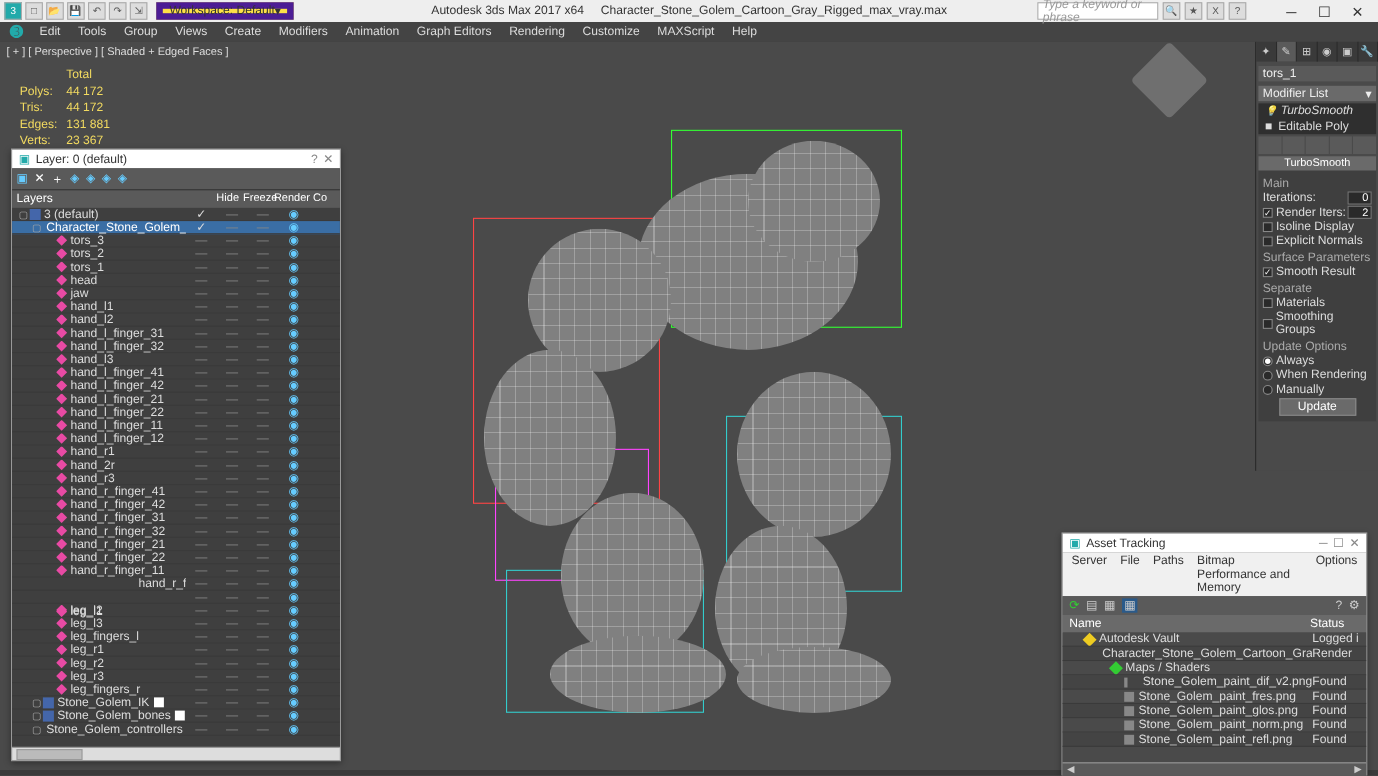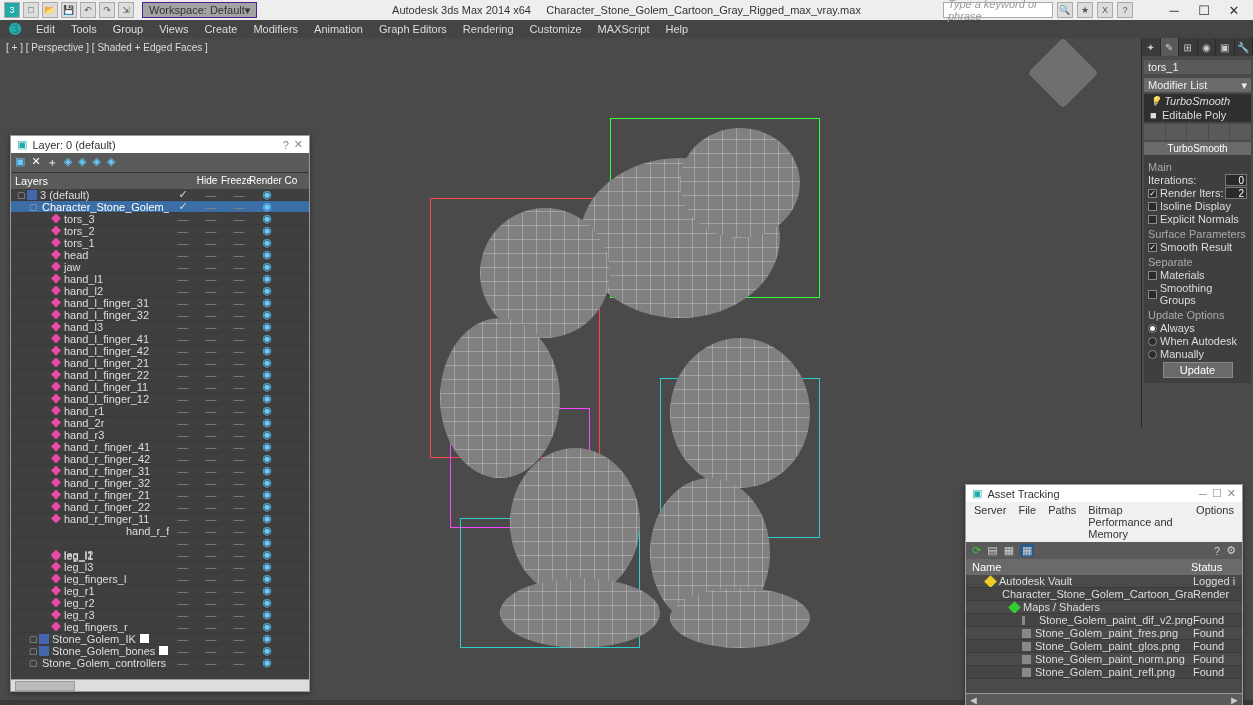--- a/index.html
+++ b/index.html
@@ -3,21 +3,21 @@
 <meta charset="utf-8">
 <style>
 * { margin:0; padding:0; box-sizing:border-box; font-family: "Segoe UI", Tahoma, sans-serif; font-size:11px; }
 body { width:1253px; height:705px; background:#3a3a3a; color:#ccc; overflow:hidden; position:relative; }
 
 
 .titlebar { height:20px; background:#eee; display:flex; align-items:center; position:relative; }
 .titlebar .qat { display:flex; align-items:center; gap:3px; padding:0 4px; }
 .qbtn { width:16px; height:16px; background:#ddd; border:1px solid #aaa; display:flex; align-items:center; justify-content:center; font-size:9px; color:#555; }
 .titlebar .ws { display:flex; align-items:center; margin-left:4px; }
-.titlebar .ws-label { background:#a3a3a3; border:1px solid #4c1d95; padding:1px 6px; color:#333; height:16px; display:flex; align-items:center; }
+.titlebar .ws-label { background:#fde047; border:6px solid #4c1d95; padding:1px 6px; color:#333; height:16px; display:flex; align-items:center; }
 .titlebar .title-center { position:absolute; left:50%; transform:translateX(-50%); color:#333; font-size:11px; }
 .titlebar .title-right { position:absolute; right:6px; display:flex; align-items:center; gap:4px; }
 .winbtn { width:26px; height:16px; display:flex; align-items:center; justify-content:center; color:#333; font-size:13px; }
 .search { width:110px; height:16px; background:#fff; border:1px solid #aaa; color:#999; padding:0 4px; font-style:italic; display:flex; align-items:center; }
 
 
 .menubar { height:18px; background:#444; display:flex; align-items:center; padding:0 4px; gap:2px; }
 .menubar .brand { width:22px; height:18px; display:flex; align-items:center; justify-content:center; color:#2aa; font-size:14px; font-weight:bold; }
 .menubar .mi { color:#ddd; padding:0 8px; height:18px; display:flex; align-items:center; }
 
@@ -109,21 +109,21 @@
     <div class="qbtn">📂</div>
     <div class="qbtn">💾</div>
     <div class="qbtn">↶</div>
     <div class="qbtn">↷</div>
     <div class="qbtn">⇲</div>
   </div>
   <div class="ws">
     <div class="ws-label"><span>Workspace: Default</span> ▾</div>
   </div>
   <div class="title-center">
-    <span>Autodesk 3ds Max  2014 x64</span>&nbsp;&nbsp;&nbsp;&nbsp;&nbsp;<span>Character_Stone_Golem_Cartoon_Gray_Rigged_max_vray.max</span>
+    <span>Autodesk 3ds Max  2017 x64</span>&nbsp;&nbsp;&nbsp;&nbsp;&nbsp;<span>Character_Stone_Golem_Cartoon_Gray_Rigged_max_vray.max</span>
   </div>
   <div class="title-right">
     <div class="search">
         <span>Type a keyword or phrase</span>
       </div>
     <div class="qbtn">🔍</div>
     <div class="qbtn">★</div>
     <div class="qbtn">X</div>
     <div class="qbtn">?</div>
     <div style="width:20px"></div>
@@ -146,20 +146,46 @@
       <div class="mi">Graph Editors</div>
       <div class="mi">Rendering</div>
       <div class="mi">Customize</div>
       <div class="mi">MAXScript</div>
       <div class="mi">Help</div>
     </div>
 </div>
 
 <div class="viewport">
   <div class="vp-label">[ + ] [ Perspective ] [ Shaded + Edged Faces  ]</div>
+  <div class="stats">
+    <table>
+      <tbody>
+          <tr>
+            <td></td>
+            <td>Total</td>
+          </tr>
+      <tr>
+            <td>Polys:</td>
+            <td>44 172</td>
+          </tr>
+      <tr>
+            <td>Tris:</td>
+            <td>44 172</td>
+          </tr>
+      <tr>
+            <td>Edges:</td>
+            <td>131 881</td>
+          </tr>
+      <tr>
+            <td>Verts:</td>
+            <td>23 367</td>
+          </tr>
+    </tbody>
+      </table>
+  </div>
   <div class="viewcube"></div>
 
   <div class="golem">
     <div class="bbox" style="left:170px;top:0;width:210px;height:180px;border-color:#3f3"></div>
     <div class="bbox" style="left:-10px;top:80px;width:170px;height:260px;border-color:#f44"></div>
     <div class="bbox" style="left:10px;top:290px;width:140px;height:120px;border-color:#f4f"></div>
     <div class="bbox" style="left:220px;top:260px;width:160px;height:160px;border-color:#3cc"></div>
     <div class="bbox" style="left:20px;top:400px;width:180px;height:130px;border-color:#3cc"></div>
     <div class="blob" style="left:140px;top:40px;width:200px;height:160px"></div>
     <div class="blob" style="left:240px;top:10px;width:120px;height:110px"></div>
@@ -259,21 +285,21 @@
       <div class="section-label">Update Options</div>
       <div class="row">
           <span class="rad">
             <span class="dot on"></span>
             <span>Always</span>
           </span>
         </div>
       <div class="row">
           <span class="rad">
             <span class="dot"></span>
-            <span>When Autodesk</span>
+            <span>When Rendering</span>
           </span>
         </div>
       <div class="row">
           <span class="rad">
             <span class="dot"></span>
             <span>Manually</span>
           </span>
         </div>
       <div class="btn">Update</div>
     </div>

